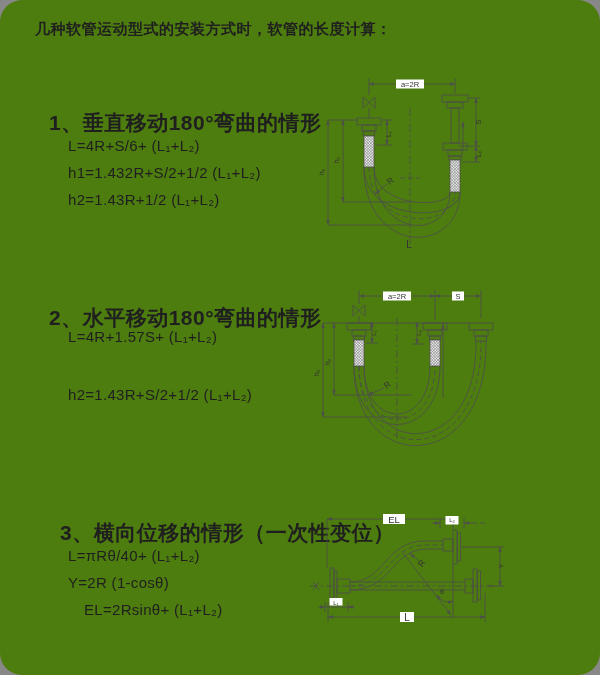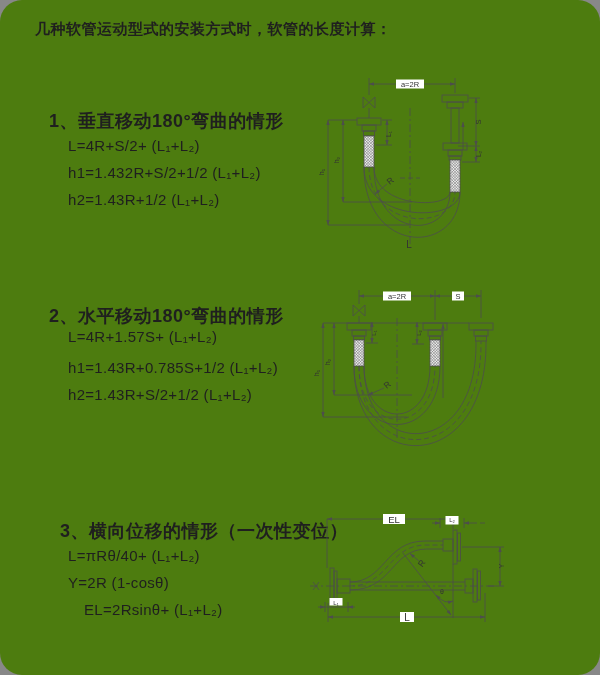--- a/index.html
+++ b/index.html
@@ -2,45 +2,44 @@
 <html><head>
 <meta charset="utf-8">
 <style>
   html,body{margin:0;padding:0;background:#888;}
   .page{
     position:relative;width:600px;height:675px;background:#4d7c0f;
     font-family:"Liberation Sans","DejaVu Sans",sans-serif;color:#1f1f1f;
     overflow:hidden;margin:0 auto;border-radius:22px;
   }
   .doc-title{position:absolute;left:35px;top:20px;font-size:15px;font-weight:bold;letter-spacing:0.5px;}
-  .sec-heading{position:absolute;font-size:18px;font-weight:bold;letter-spacing:0.5px;}
+  .sec-heading{position:absolute;font-size:21px;font-weight:bold;letter-spacing:0.5px;}
   .formula{position:absolute;font-size:15px;letter-spacing:0.3px;}
   svg.diagram{position:absolute;}
   svg.diagram .lines{stroke:#4d4d4d;stroke-width:0.8;fill:none;}
   svg.diagram text{fill:#333;stroke:none;font-family:"Liberation Sans","DejaVu Sans",sans-serif;}
   .lbl-bg{fill:#ffffff;stroke:none;}
   .cl{stroke-dasharray:8 3 2 3;}
   .hd{stroke-dasharray:5 3;}
   .braid{stroke:#666;stroke-width:0.5;}
 </style>
 </head>
 <body>
 
 <div class="page">
 
   <div class="doc-title">几种软管运动型式的安装方式时，软管的长度计算：</div>
 
   <div class="sec-heading" style="left:49px;top:109px">1、垂直移动180°弯曲的情形</div>
-  <div class="formula" style="left:68px;top:137px">L=4R+S/2+ (L₁+L₂)</div>
+  <div class="formula" style="left:68px;top:137px">L=4R+S/6+ (L₁+L₂)</div>
   <div class="formula" style="left:68px;top:164px">h1=1.432R+S/2+1/2 (L₁+L₂)</div>
   <div class="formula" style="left:68px;top:191px">h2=1.43R+1/2 (L₁+L₂)</div>
 
   <div class="sec-heading" style="left:49px;top:304px">2、水平移动180°弯曲的情形</div>
   <div class="formula" style="left:68px;top:328px">L=4R+1.57S+ (L₁+L₂)</div>
-  <div class="formula" style="left:68px;top:359px">h1=1.43R+0.785S+1/2 (L₁+L₂)</div>
   <div class="formula" style="left:68px;top:386px">h2=1.43R+S/2+1/2 (L₁+L₂)</div>
 
   <div class="sec-heading" style="left:60px;top:519px">3、横向位移的情形（一次性变位）</div>
   <div class="formula" style="left:68px;top:547px">L=πRθ/40+ (L₁+L₂)</div>
   <div class="formula" style="left:68px;top:574px">Y=2R (1-cosθ)</div>
   <div class="formula" style="left:84px;top:601px">EL=2Rsinθ+ (L₁+L₂)</div>
 
   <svg class="diagram" style="left:312px;top:68px" width="282" height="192" viewBox="0 0 282 192">
     <g class="lines">
 

